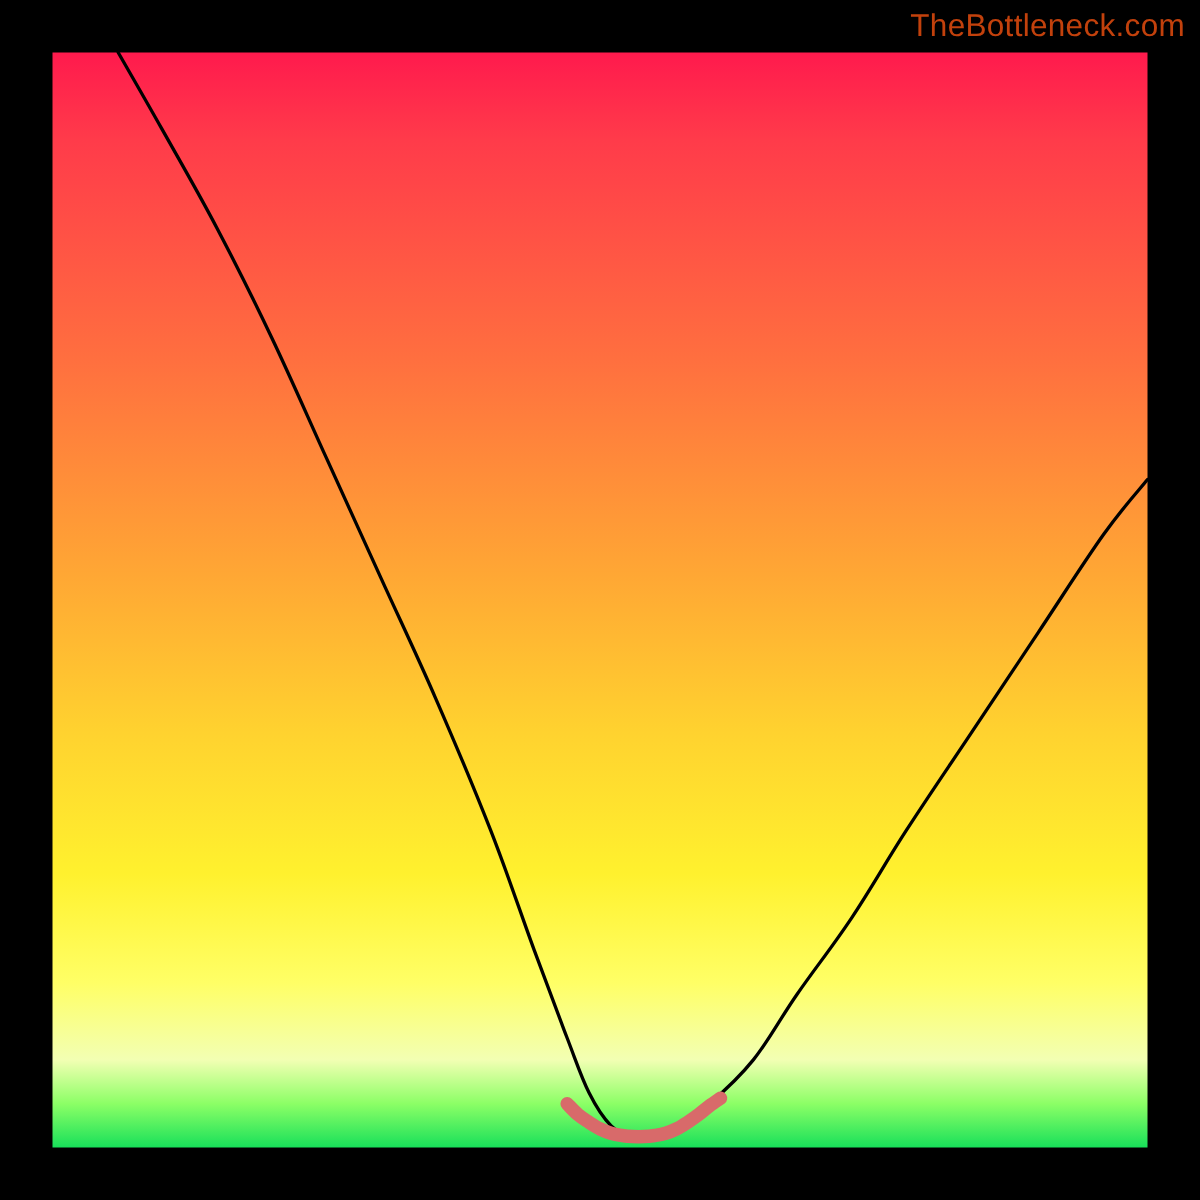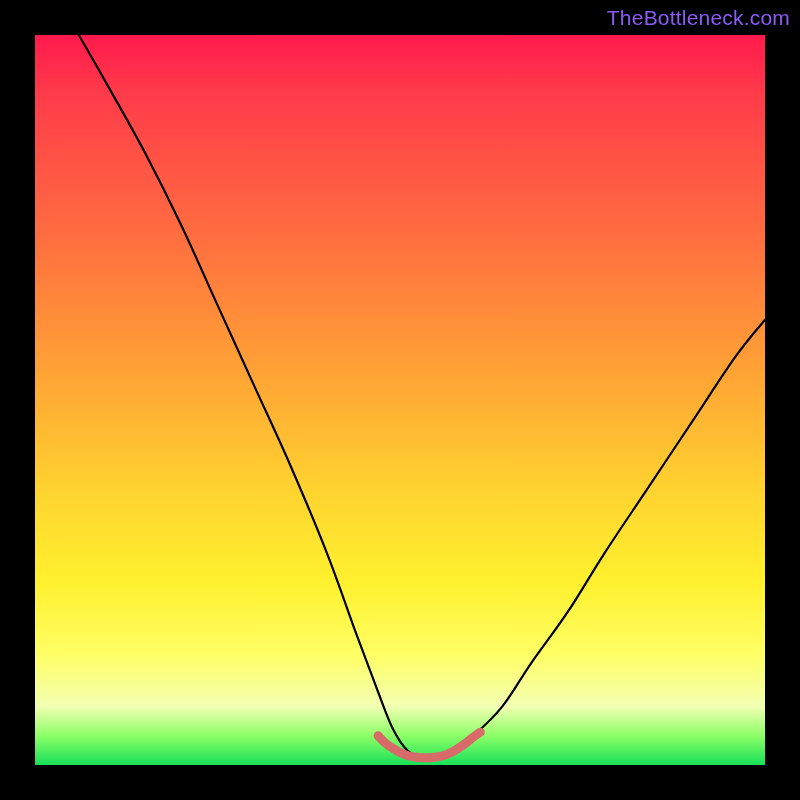--- a/index.html
+++ b/index.html
@@ -37,21 +37,21 @@
       #ffff66 85%,
       #f2ffb3 92%,
       #8cff66 96%,
       #18e05a 100%
     );
   }
   .watermark {
     position: absolute;
     top: 6px;
     right: 10px;
-    color: #8b5cf6;
+    color: #c2410c;
     font-size: 21px;
     font-weight: 500;
     letter-spacing: 0.2px;
     user-select: none;
   }
   svg.curve {
     position: absolute;
     left: 0;
     top: 0;
     width: 730px;

